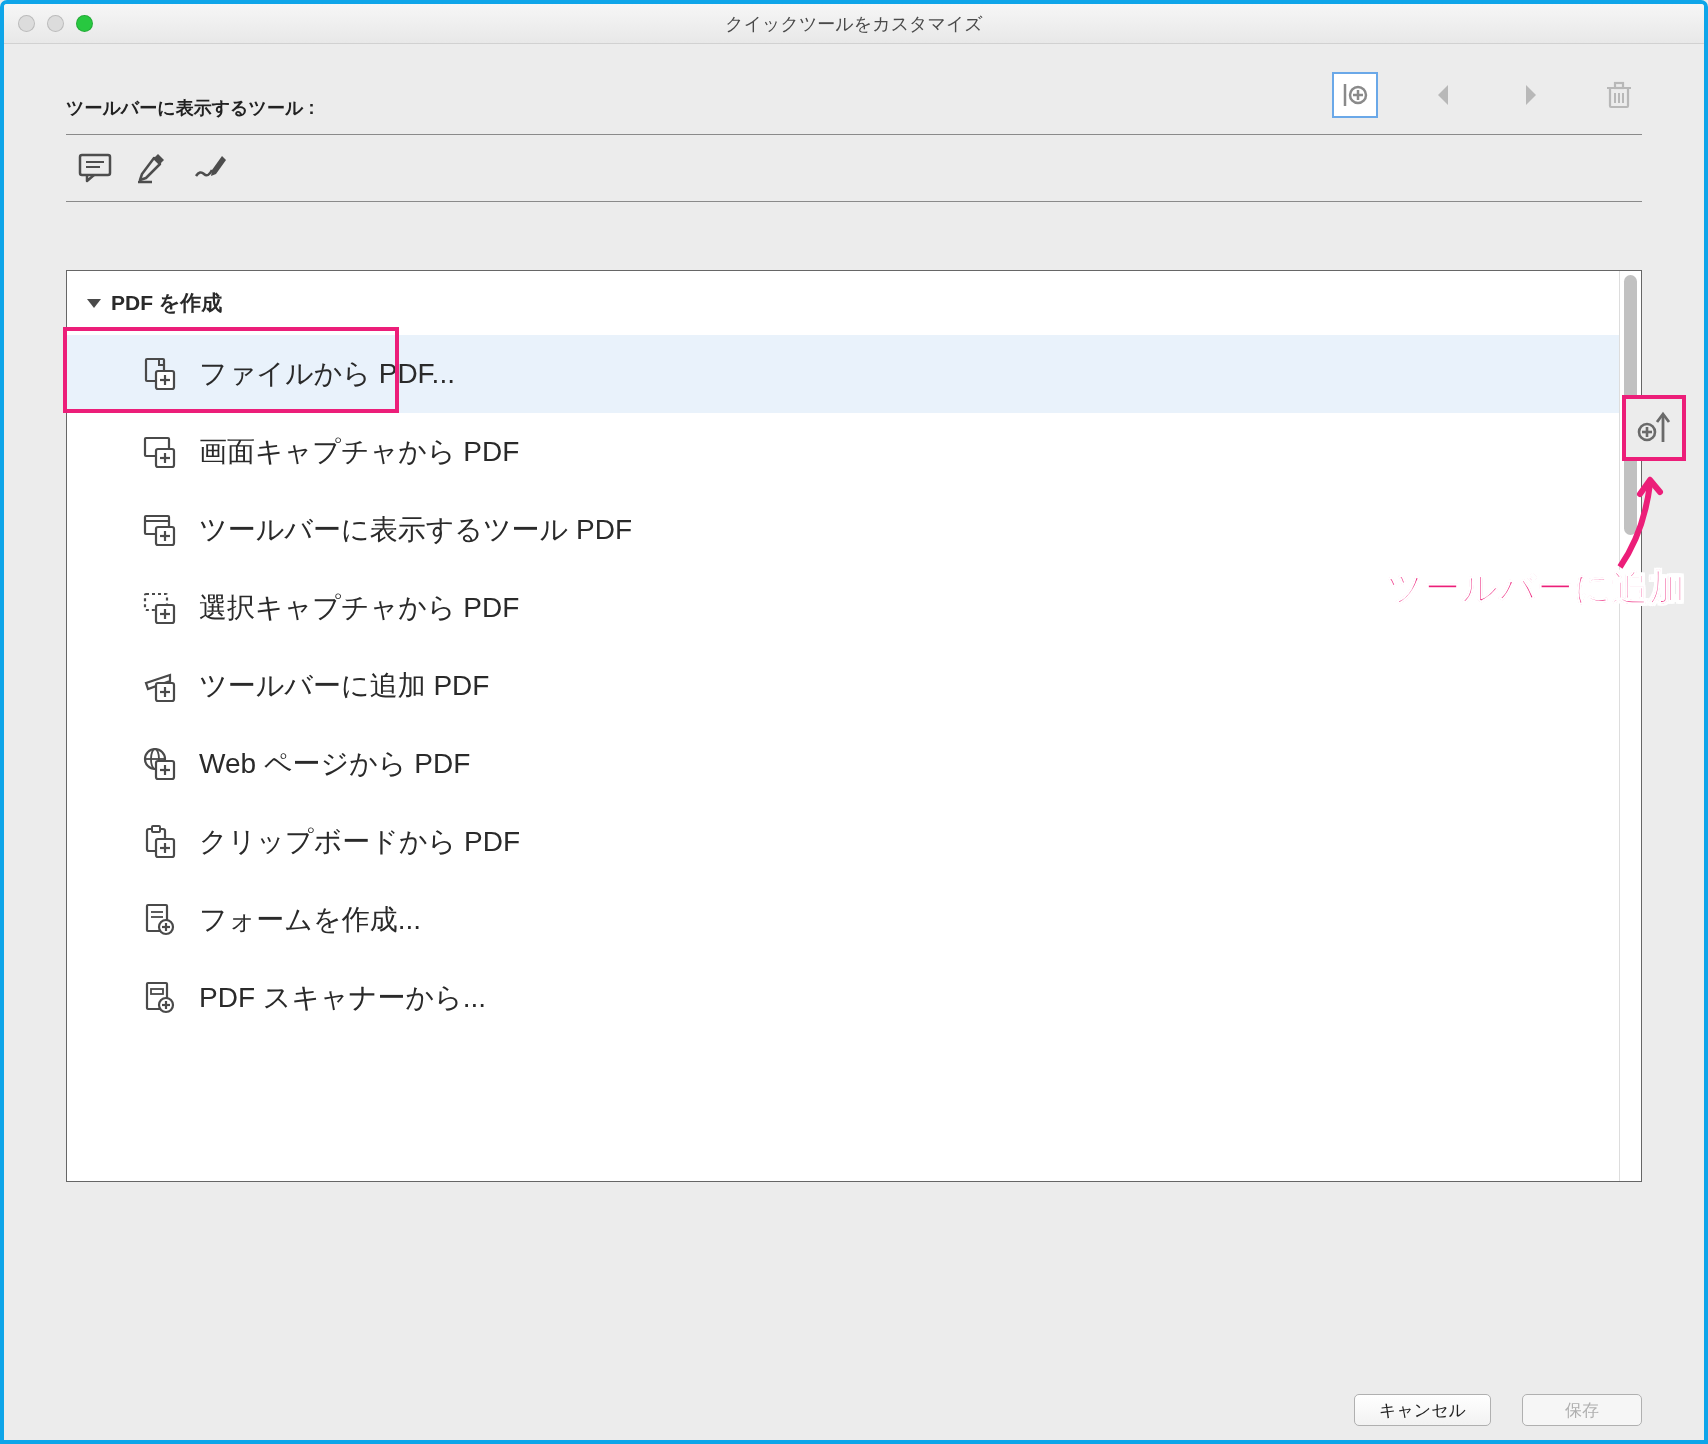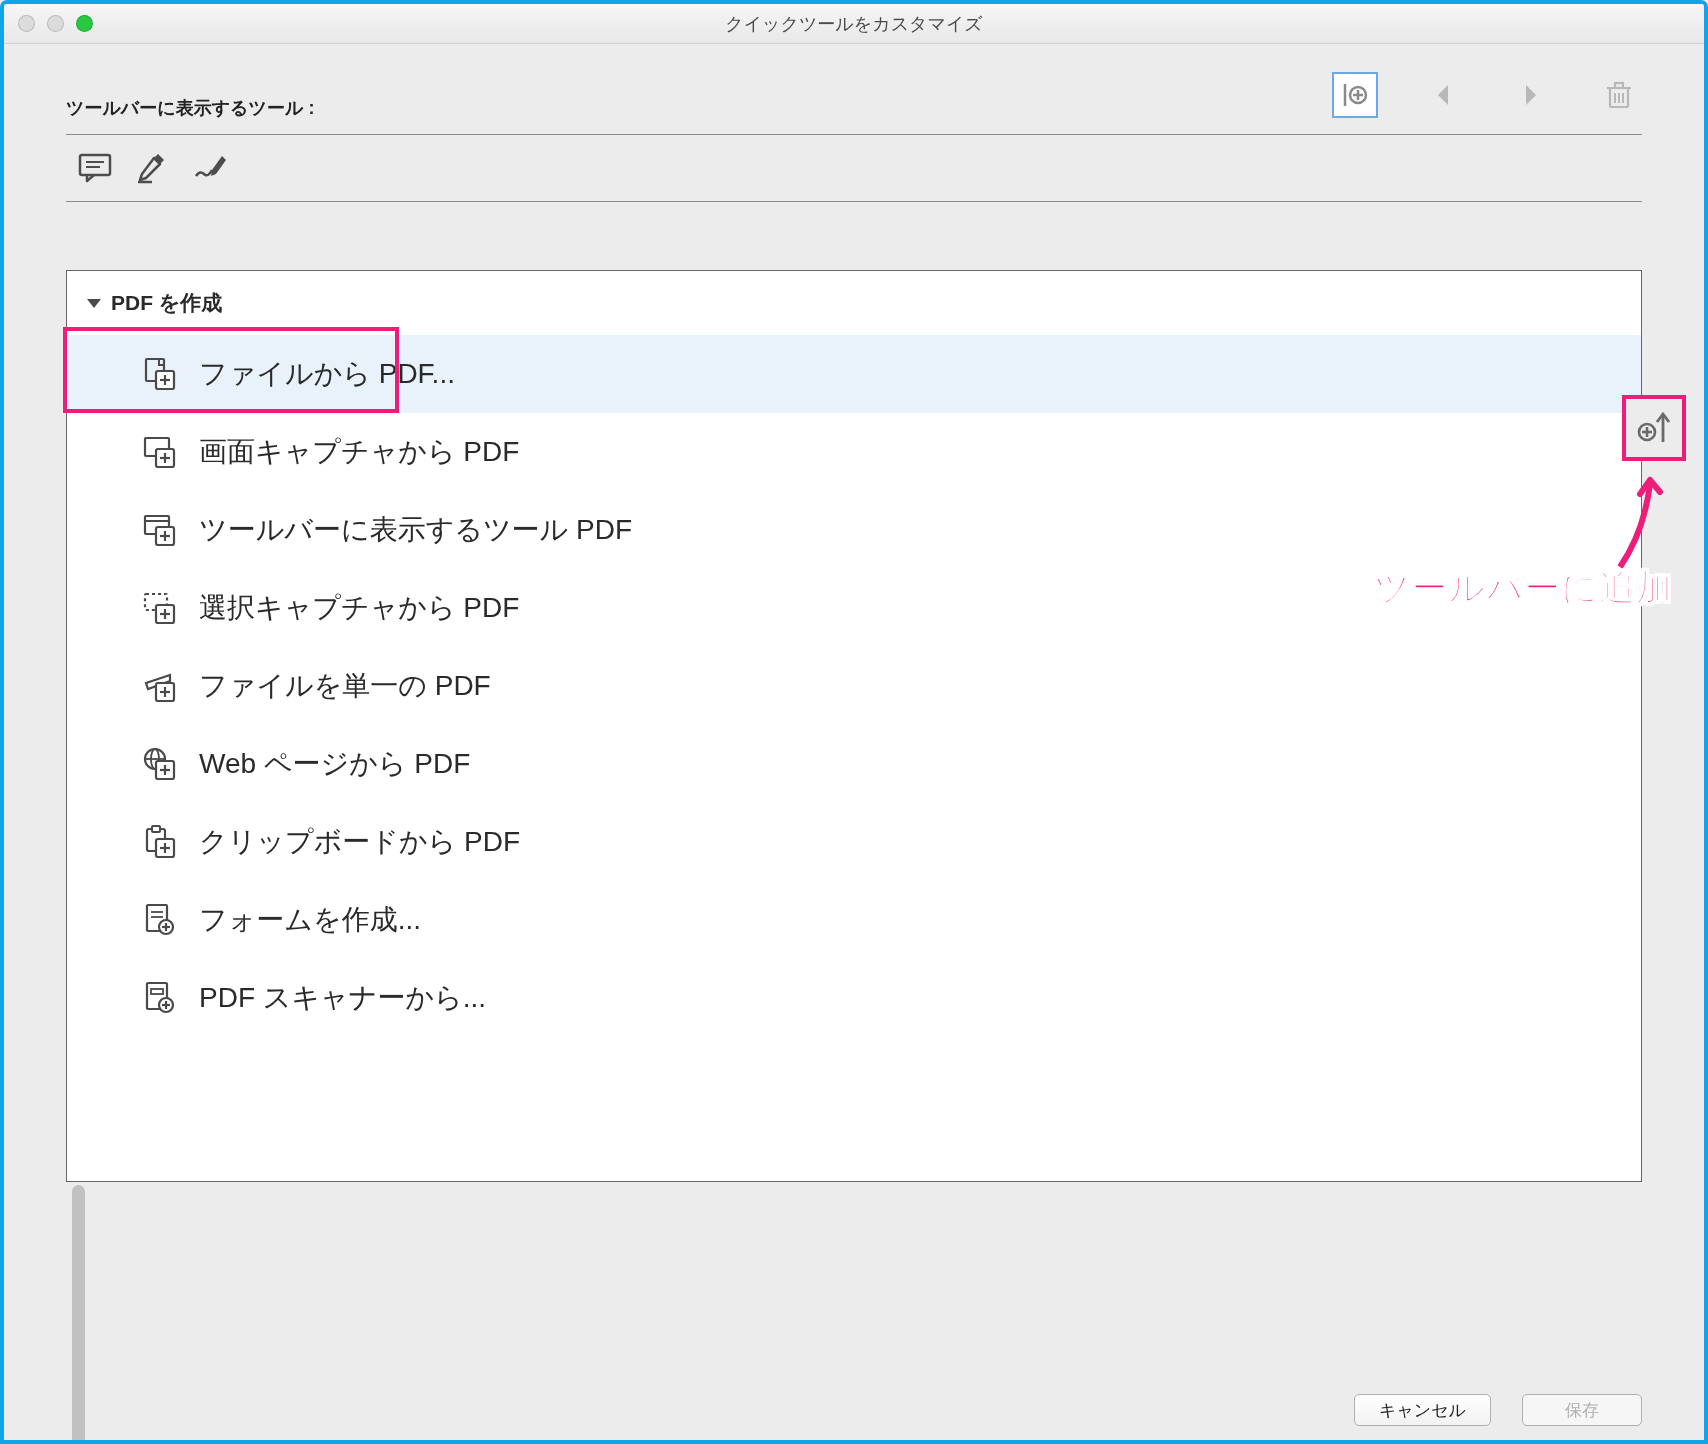--- a/index.html
+++ b/index.html
@@ -110,21 +110,20 @@
     .mid-section {
       padding: 54px 62px 0 62px;
     }
     .tool-panel {
       margin-top: 14px;
       border: 1px solid #666;
       background: #fff;
       height: 912px;
       position: relative;
       display: flex;
-      flex-direction: column;
     }
     .tool-list-wrap {
       flex: 1;
       overflow: hidden;
       position: relative;
     }
     .group-header {
       display: flex;
       align-items: center;
       padding: 18px 20px;
@@ -191,21 +190,21 @@
     .arrow-svg {
       position: absolute;
       right: 40px;
       top: 428px;
       width: 56px;
       height: 100px;
       pointer-events: none;
     }
     .annotation-text {
       position: absolute;
-      right: 31px;
+      right: 18px;
       top: 520px;
       font-size: 36px;
       font-weight: 700;
       color: #ec1e79;
       -webkit-text-stroke: 1px #fff;
       text-shadow:
         -2px -2px 0 #fff, 2px -2px 0 #fff,
         -2px 2px 0 #fff, 2px 2px 0 #fff,
         0 -2px 0 #fff, 0 2px 0 #fff,
         -2px 0 0 #fff, 2px 0 0 #fff;
@@ -382,21 +381,21 @@
 
           <div class="tool-item">
             <span class="tool-icon">
               <svg width="34" height="34" viewBox="0 0 34 34">
                   <path d="M4 14 L28 6 L28 12 L6 20 Z" fill="none" stroke="currentColor" stroke-width="2.2"></path>
                   <rect x="14" y="14" width="18" height="18" rx="2" fill="#fff" stroke="currentColor" stroke-width="2.2"></rect>
                   <line x1="23" y1="18" x2="23" y2="28" stroke="currentColor" stroke-width="2.2"></line>
                   <line x1="18" y1="23" x2="28" y2="23" stroke="currentColor" stroke-width="2.2"></line>
                 </svg>
             </span>
-            <span>ファイルを単一の PDF</span>
+            <span>ツールバーに追加 PDF</span>
           </div>
 
           <div class="tool-item">
             <span class="tool-icon">
               <svg width="34" height="34" viewBox="0 0 34 34">
                   <circle cx="13" cy="12" r="10" fill="none" stroke="currentColor" stroke-width="2.2"></circle>
                   <ellipse cx="13" cy="12" rx="4" ry="10" fill="none" stroke="currentColor" stroke-width="1.8"></ellipse>
                   <line x1="3" y1="12" x2="23" y2="12" stroke="currentColor" stroke-width="1.8"></line>
                   <rect x="14" y="14" width="18" height="18" rx="2" fill="#fff" stroke="currentColor" stroke-width="2.2"></rect>
                   <line x1="23" y1="18" x2="23" y2="28" stroke="currentColor" stroke-width="2.2"></line>

